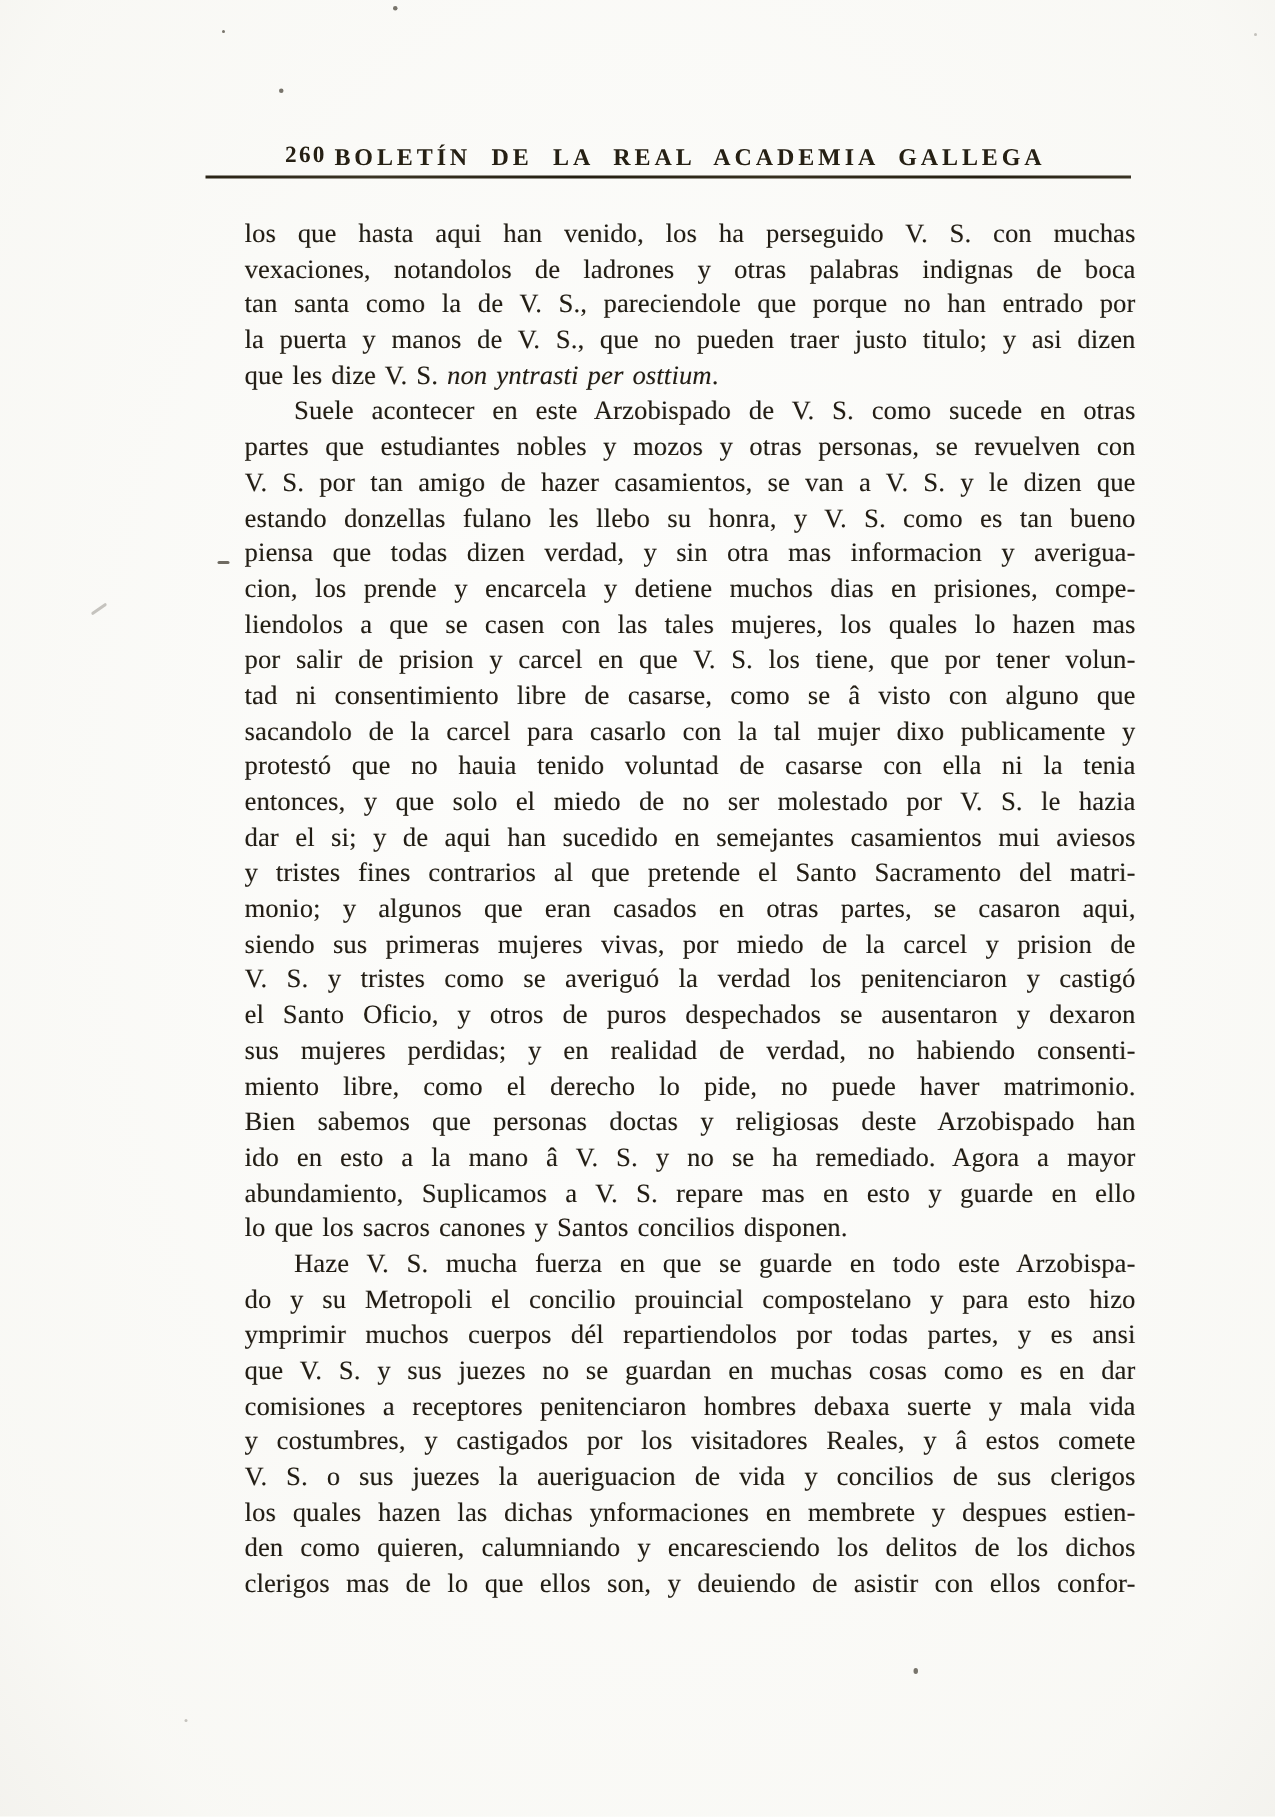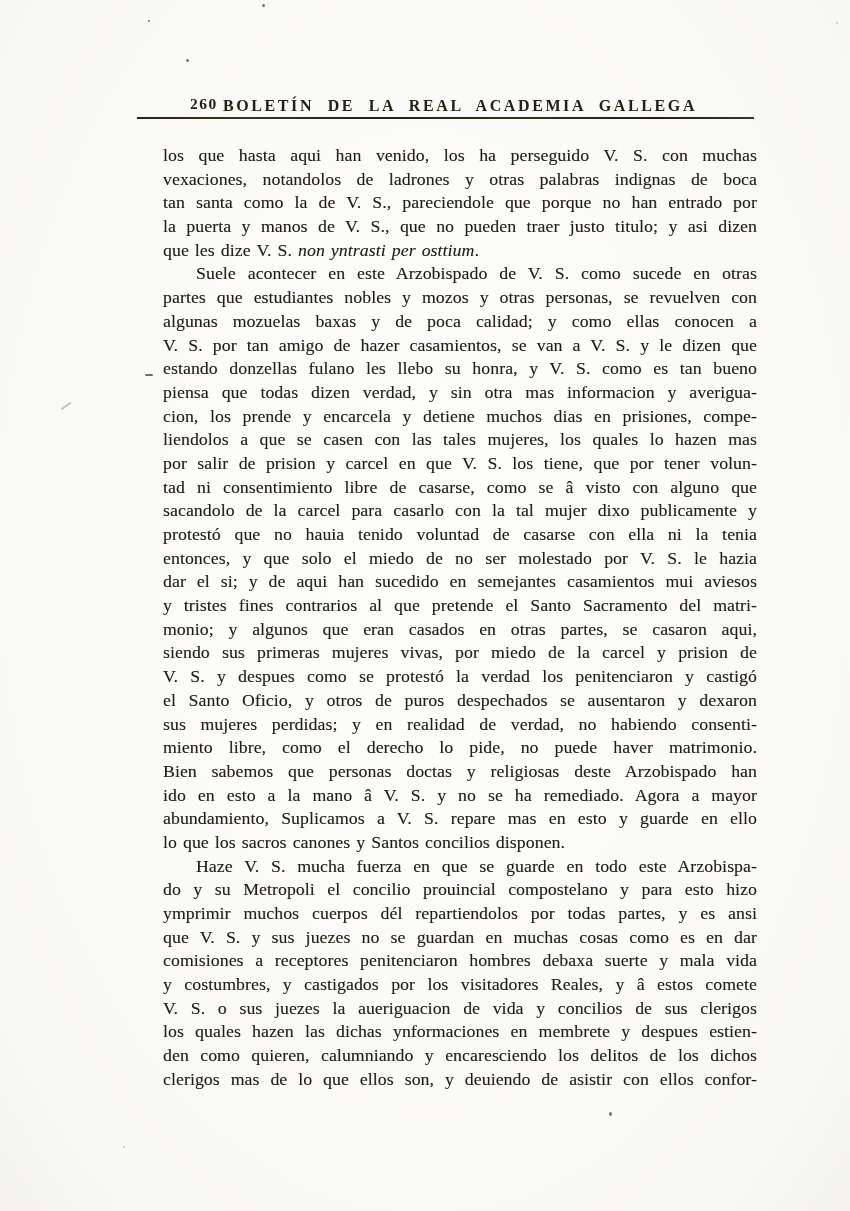--- a/index.html
+++ b/index.html
@@ -107,36 +107,35 @@
       <div class="para">
         <div class="line"><span>los que hasta aqui han venido, los ha perseguido V. S. con muchas</span></div>
         <div class="line"><span>vexaciones, notandolos de ladrones y otras palabras indignas de boca</span></div>
         <div class="line"><span>tan santa como la de V. S., pareciendole que porque no han entrado por</span></div>
         <div class="line"><span>la puerta y manos de V. S., que no pueden traer justo titulo; y asi dizen</span></div>
         <div class="line no-just"><span>que les dize V. S. </span><span class="it">non yntrasti per osttium</span><span>.</span></div>
       </div>
       <div class="para">
         <div class="line para-first"><span>Suele acontecer en este Arzobispado de V. S. como sucede en otras</span></div>
         <div class="line"><span>partes que estudiantes nobles y mozos y otras personas, se revuelven con</span></div>
-        <div class="line"><span>algunas mozuelas baxas y de poca calidad; y como ellas conocen a</span></div>
         <div class="line"><span>V. S. por tan amigo de hazer casamientos, se van a V. S. y le dizen que</span></div>
         <div class="line"><span>estando donzellas fulano les llebo su honra, y V. S. como es tan bueno</span></div>
         <div class="line"><span>piensa que todas dizen verdad, y sin otra mas informacion y averigua-</span></div>
         <div class="line"><span>cion, los prende y encarcela y detiene muchos dias en prisiones, compe-</span></div>
         <div class="line"><span>liendolos a que se casen con las tales mujeres, los quales lo hazen mas</span></div>
         <div class="line"><span>por salir de prision y carcel en que V. S. los tiene, que por tener volun-</span></div>
         <div class="line"><span>tad ni consentimiento libre de casarse, como se â visto con alguno que</span></div>
         <div class="line"><span>sacandolo de la carcel para casarlo con la tal mujer dixo publicamente y</span></div>
         <div class="line"><span>protestó que no hauia tenido voluntad de casarse con ella ni la tenia</span></div>
         <div class="line"><span>entonces, y que solo el miedo de no ser molestado por V. S. le hazia</span></div>
         <div class="line"><span>dar el si; y de aqui han sucedido en semejantes casamientos mui aviesos</span></div>
         <div class="line"><span>y tristes fines contrarios al que pretende el Santo Sacramento del matri-</span></div>
         <div class="line"><span>monio; y algunos que eran casados en otras partes, se casaron aqui,</span></div>
         <div class="line"><span>siendo sus primeras mujeres vivas, por miedo de la carcel y prision de</span></div>
-        <div class="line"><span>V. S. y despues como se protestó la verdad los penitenciaron y castigó</span></div>
+        <div class="line"><span>V. S. y tristes como se averiguó la verdad los penitenciaron y castigó</span></div>
         <div class="line"><span>el Santo Oficio, y otros de puros despechados se ausentaron y dexaron</span></div>
         <div class="line"><span>sus mujeres perdidas; y en realidad de verdad, no habiendo consenti-</span></div>
         <div class="line"><span>miento libre, como el derecho lo pide, no puede haver matrimonio.</span></div>
         <div class="line"><span>Bien sabemos que personas doctas y religiosas deste Arzobispado han</span></div>
         <div class="line"><span>ido en esto a la mano â V. S. y no se ha remediado. Agora a mayor</span></div>
         <div class="line"><span>abundamiento, Suplicamos a V. S. repare mas en esto y guarde en ello</span></div>
         <div class="line no-just"><span>lo que los sacros canones y Santos concilios disponen.</span></div>
       </div>
       <div class="para">
         <div class="line para-first"><span>Haze V. S. mucha fuerza en que se guarde en todo este Arzobispa-</span></div>

